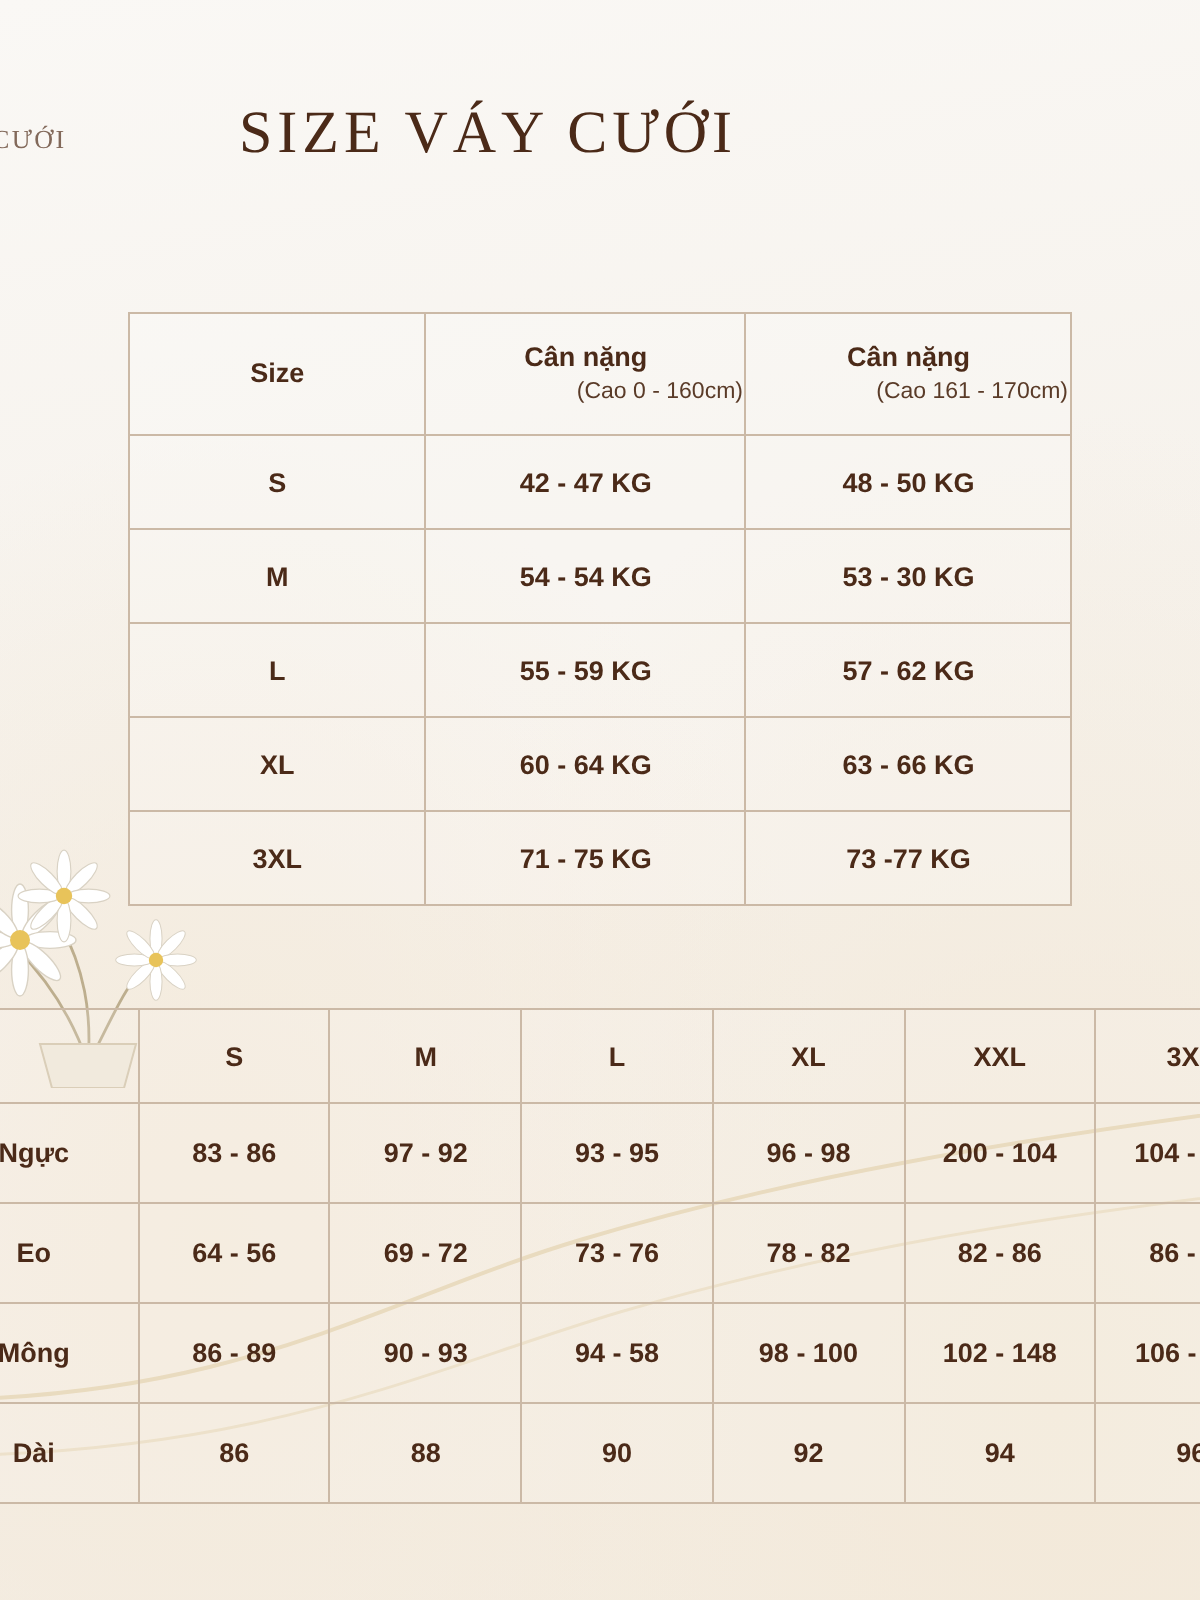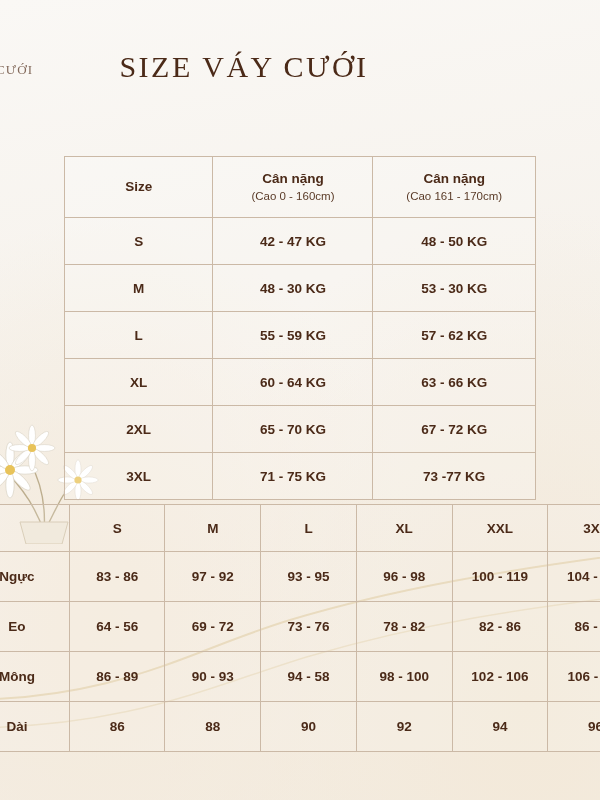--- a/index.html
+++ b/index.html
@@ -95,20 +95,21 @@
     height: 58px;
     font-size: 13.5px;
     line-height: 1.35;
   }
   .tbl1 th .sub {
     display: block;
     font-weight: normal;
     font-size: 11.5px;
     color: #5a3b28;
     margin-top: 1px;
+    text-align: right;
   }
   .tbl1 .col-size { width: 31.5%; }
   .tbl1 .col-w1 { width: 34%; }
   .tbl1 .col-w2 { width: 34.5%; }
 
   
   .tbl2-wrap {
     position: absolute;
     left: -36px;
     top: 470px;
@@ -217,37 +218,32 @@
       </tr>
     </thead>
     <tbody>
       <tr>
         <td>S</td>
         <td>42 - 47 KG</td>
         <td>48 - 50 KG</td>
       </tr>
       <tr>
         <td>M</td>
-        <td>48 - 30 KG</td>
+        <td>54 - 54 KG</td>
         <td>53 - 30 KG</td>
       </tr>
       <tr>
         <td>L</td>
         <td>55 - 59 KG</td>
         <td>57 - 62 KG</td>
       </tr>
       <tr>
         <td>XL</td>
         <td>60 - 64 KG</td>
         <td>63 - 66 KG</td>
-      </tr>
-      <tr>
-        <td>2XL</td>
-        <td>65 - 70 KG</td>
-        <td>67 - 72 KG</td>
       </tr>
       <tr>
         <td>3XL</td>
         <td>71 - 75 KG</td>
         <td>73 -77 KG</td>
       </tr>
     </tbody>
   </table>
 </div>
 
@@ -273,39 +269,39 @@
         <th>3XL</th>
       </tr>
     </thead>
     <tbody>
       <tr>
         <td class="rowhead">Ngực</td>
         <td>83 - 86</td>
         <td>97 - 92</td>
         <td>93 - 95</td>
         <td>96 - 98</td>
-        <td>100 - 119</td>
+        <td>200 - 104</td>
         <td>104 - 108</td>
       </tr>
       <tr>
         <td class="rowhead">Eo</td>
         <td>64 - 56</td>
         <td>69 - 72</td>
         <td>73 - 76</td>
         <td>78 - 82</td>
         <td>82 - 86</td>
         <td>86 - 95</td>
       </tr>
       <tr>
         <td class="rowhead">Mông</td>
         <td>86 - 89</td>
         <td>90 - 93</td>
         <td>94 - 58</td>
         <td>98 - 100</td>
-        <td>102 - 106</td>
+        <td>102 - 148</td>
         <td>106 - 110</td>
       </tr>
       <tr>
         <td class="rowhead">Dài</td>
         <td>86</td>
         <td>88</td>
         <td>90</td>
         <td>92</td>
         <td>94</td>
         <td>96</td>

